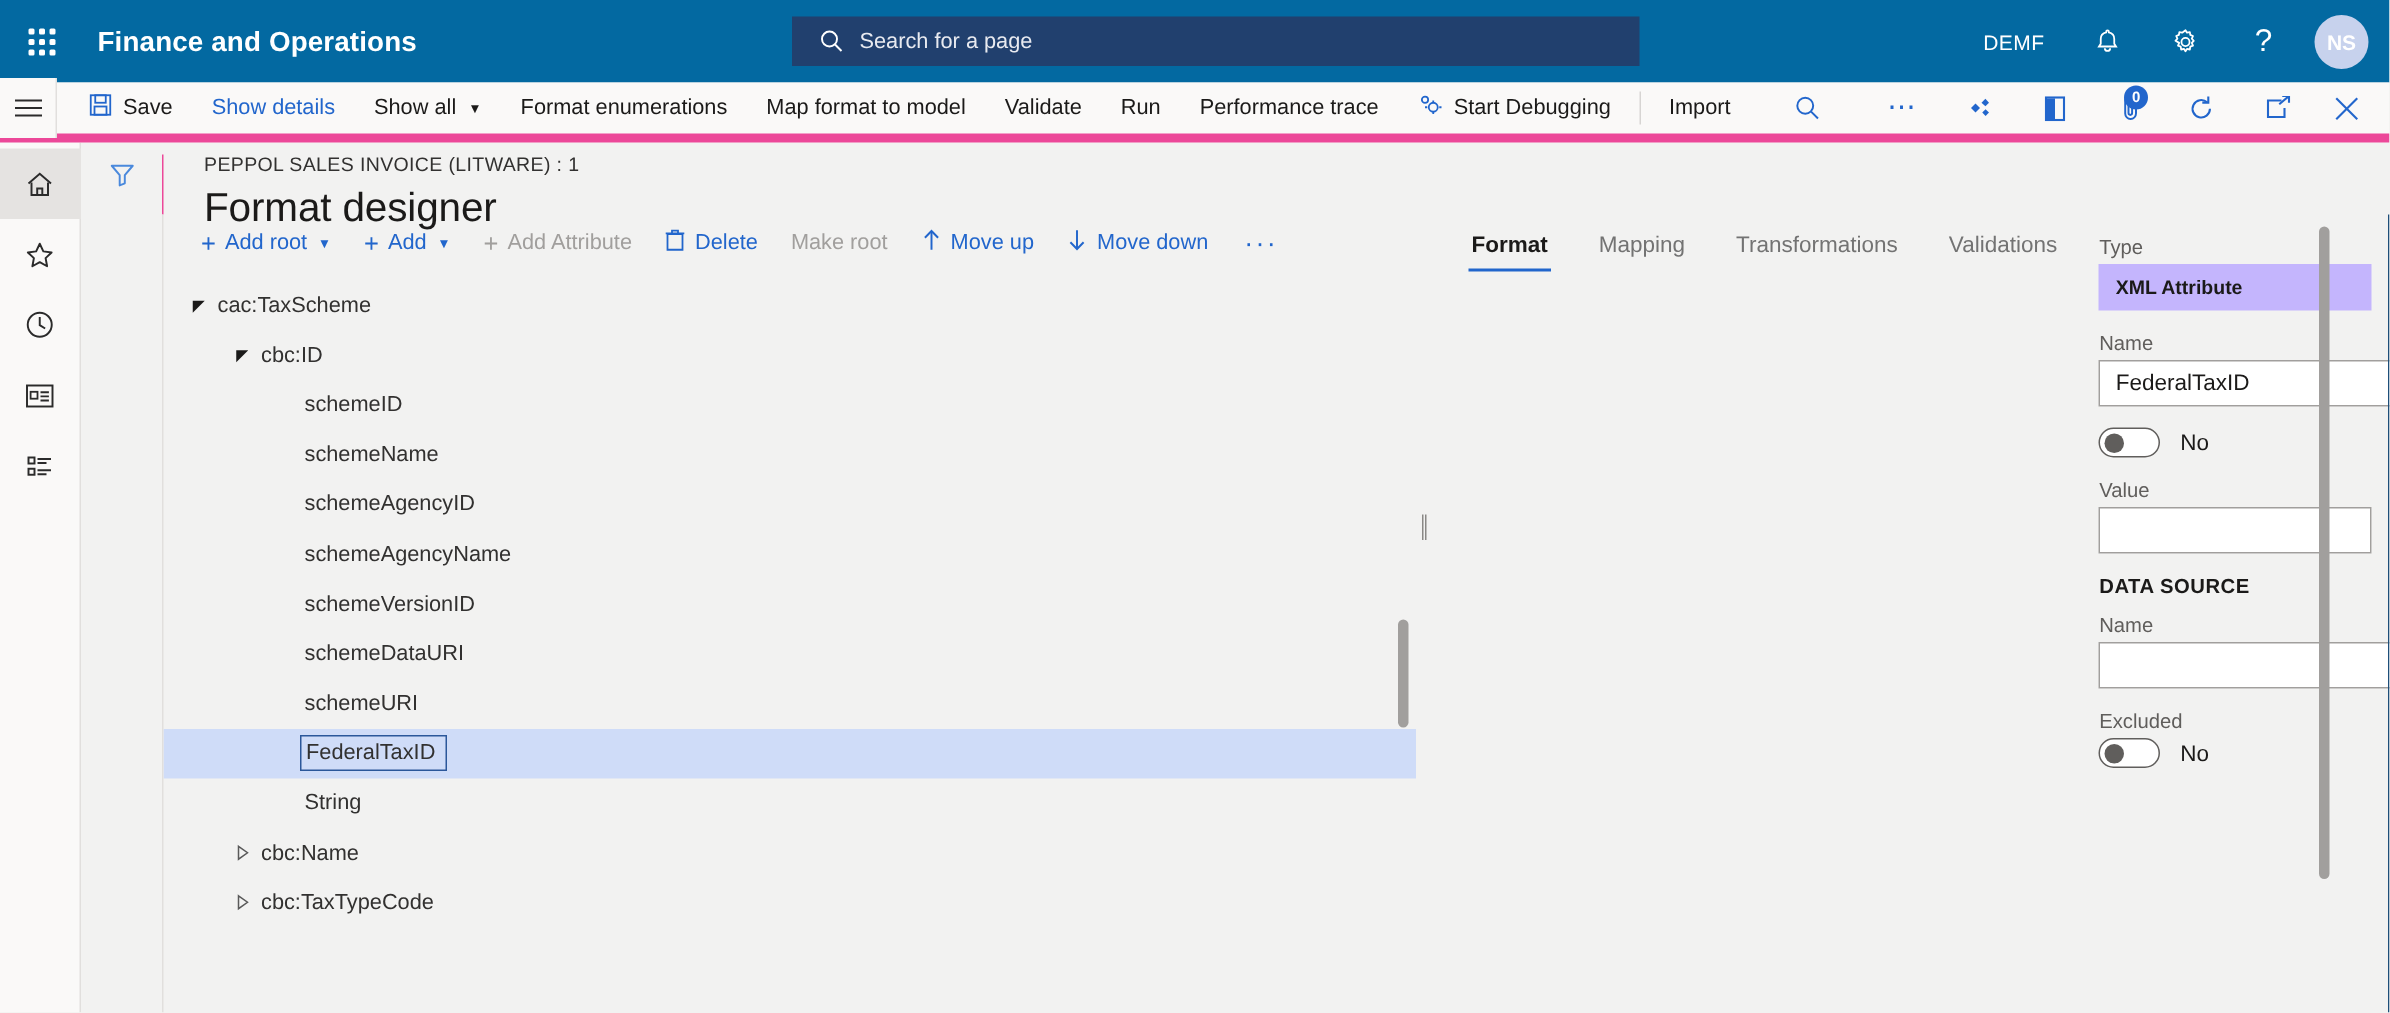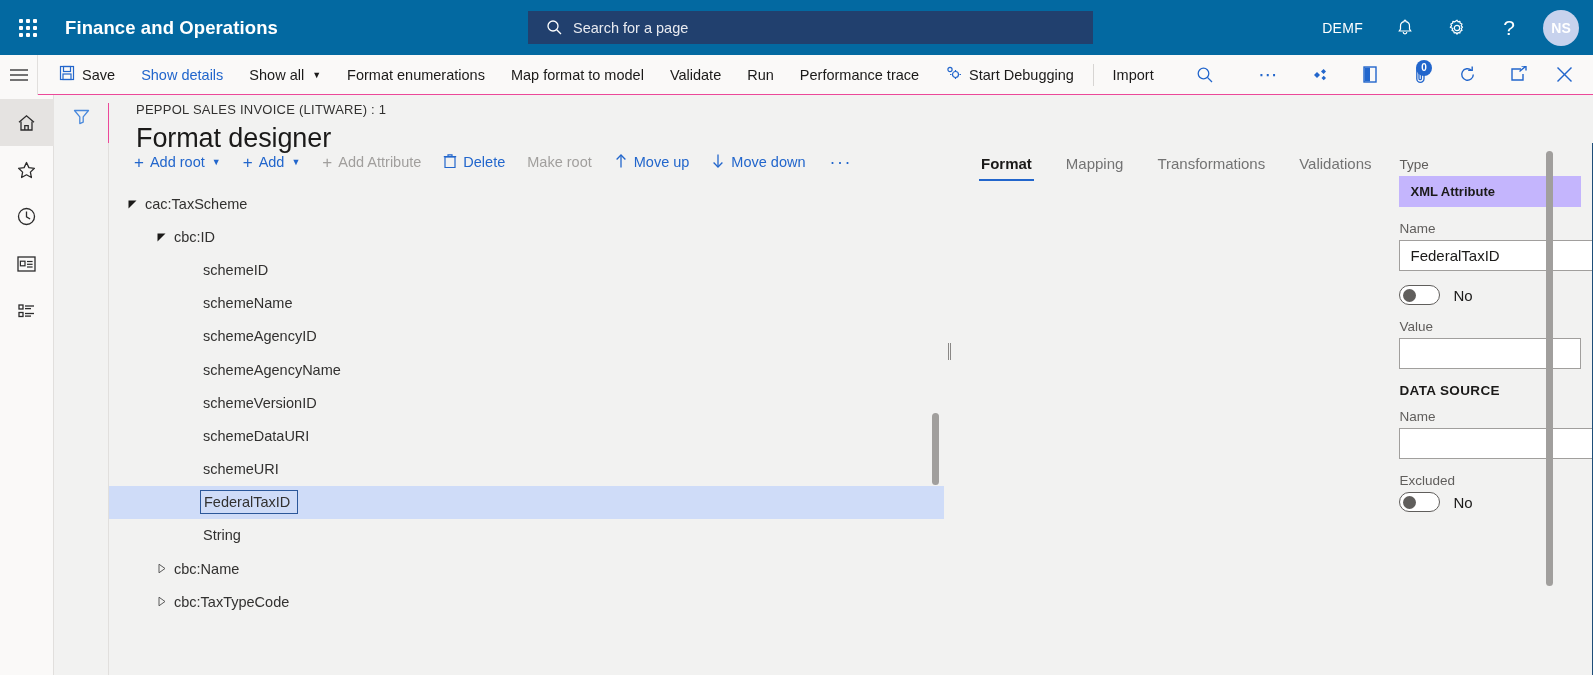--- a/index.html
+++ b/index.html
@@ -52,21 +52,21 @@
     width: 36px; height: 36px; border-radius: 50%;
     background: #c7d2ed; color: #24292e;
     font-size: 14px; font-weight: 600;
     display: flex !important; align-items: center; justify-content: center;
     margin: 0 14px 0 8px; height: 36px !important;
   }
 
   
   .cmdbar {
     height: 40px; background: #faf9f8;
-    border-bottom: 1px solid #ec4899;
+    border-bottom: 6px solid #ec4899;
     display: flex; align-items: center;
     position: relative;
   }
   .ham {
     width: 54px; height: 40px; display: flex; align-items: center;
     justify-content: center; cursor: pointer;
     border-right: 1px solid #e1dfdd; background:#faf9f8;
   }
   .cmd {
     display: flex; align-items: center; gap: 7px;

